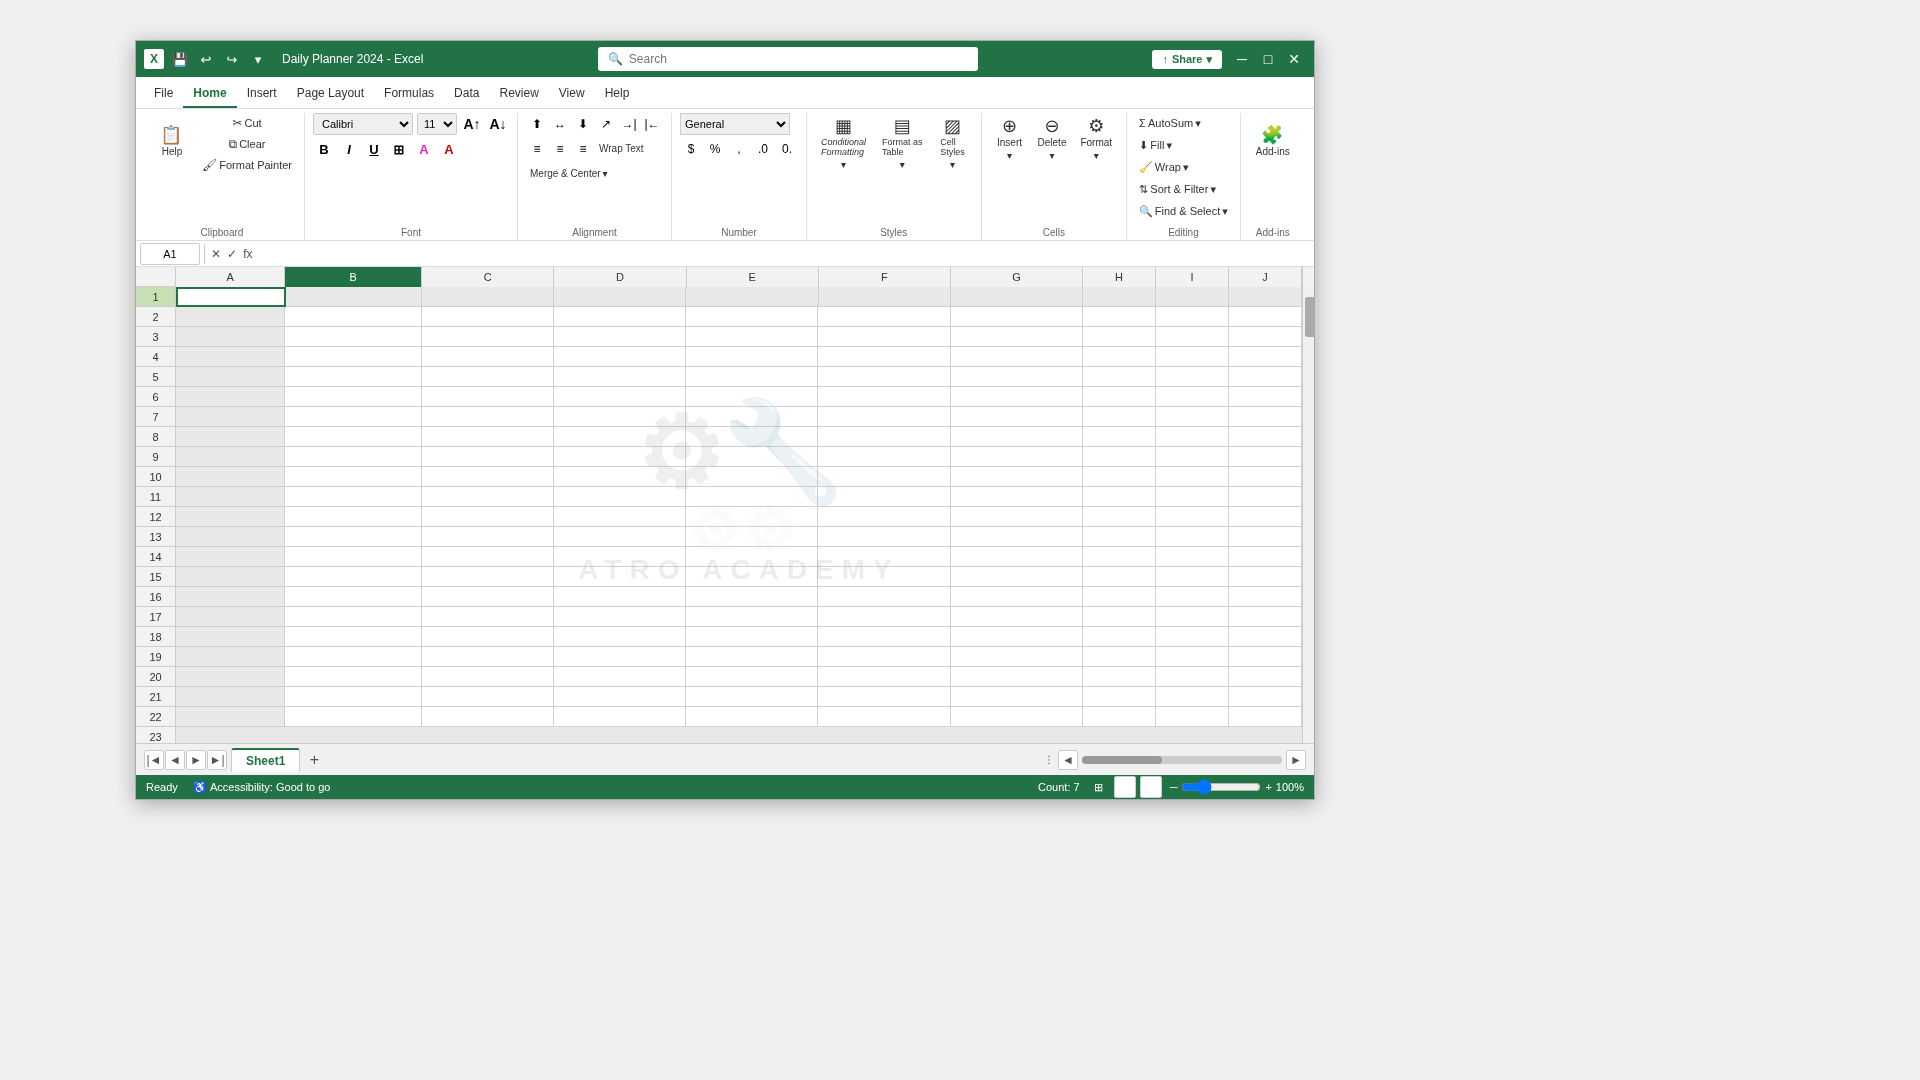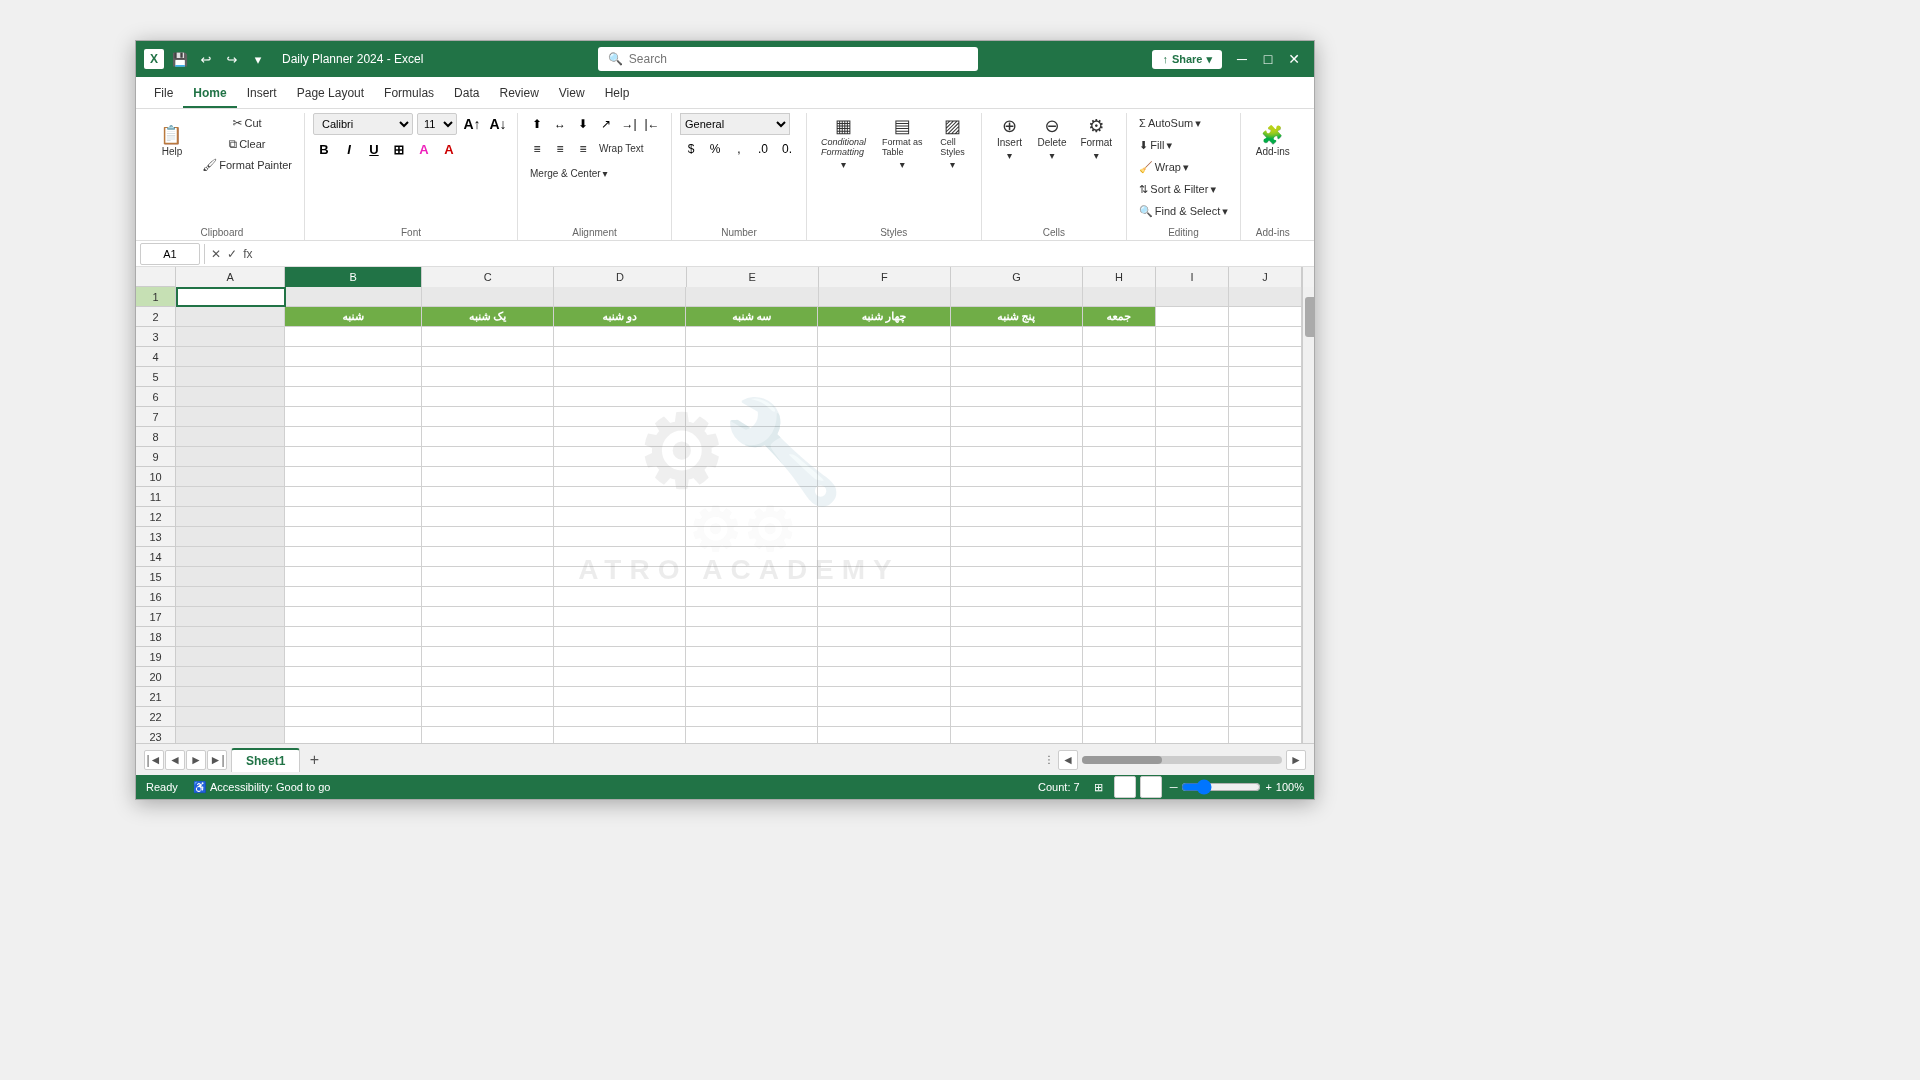--- a/index.html
+++ b/index.html
@@ -392,32 +392,20 @@
               <div class="grid-cell" style="width: 145px;"></div>
               <div class="grid-cell" style="width: 145px;"></div>
               <div class="grid-cell" style="width: 145px;"></div>
               <div class="grid-cell" style="width: 145px;"></div>
               <div class="grid-cell" style="width: 80px;"></div>
               <div class="grid-cell" style="width: 80px;"></div>
               <div class="grid-cell" style="width: 80px;"></div>
             </div>
             <div class="grid-row">
               <div class="grid-cell" style="width: 120px;"></div>
-              <div class="grid-cell white-bg rtl" style="width: 150px; background: rgb(112, 173, 71); color: rgb(255, 255, 255); font-weight: bold; justify-content: center;">شنبه</div>
-              <div class="grid-cell white-bg rtl" style="width: 145px; background: rgb(112, 173, 71); color: rgb(255, 255, 255); font-weight: bold; justify-content: center;">یک شنبه</div>
-              <div class="grid-cell white-bg rtl" style="width: 145px; background: rgb(112, 173, 71); color: rgb(255, 255, 255); font-weight: bold; justify-content: center;">دو شنبه</div>
-              <div class="grid-cell white-bg rtl" style="width: 145px; background: rgb(112, 173, 71); color: rgb(255, 255, 255); font-weight: bold; justify-content: center;">سه شنبه</div>
-              <div class="grid-cell white-bg rtl" style="width: 145px; background: rgb(112, 173, 71); color: rgb(255, 255, 255); font-weight: bold; justify-content: center;">چهار شنبه</div>
-              <div class="grid-cell white-bg rtl" style="width: 145px; background: rgb(112, 173, 71); color: rgb(255, 255, 255); font-weight: bold; justify-content: center;">پنج شنبه</div>
-              <div class="grid-cell white-bg rtl" style="width: 80px; background: rgb(112, 173, 71); color: rgb(255, 255, 255); font-weight: bold; justify-content: center;">جمعه</div>
-              <div class="grid-cell white-bg" style="width: 80px;"></div>
-              <div class="grid-cell white-bg" style="width: 80px;"></div>
-            </div>
-            <div class="grid-row">
-              <div class="grid-cell" style="width: 120px;"></div>
               <div class="grid-cell white-bg" style="width: 150px;"></div>
               <div class="grid-cell white-bg" style="width: 145px;"></div>
               <div class="grid-cell white-bg" style="width: 145px;"></div>
               <div class="grid-cell white-bg" style="width: 145px;"></div>
               <div class="grid-cell white-bg" style="width: 145px;"></div>
               <div class="grid-cell white-bg" style="width: 145px;"></div>
               <div class="grid-cell white-bg" style="width: 80px;"></div>
               <div class="grid-cell white-bg" style="width: 80px;"></div>
               <div class="grid-cell white-bg" style="width: 80px;"></div>
             </div>

